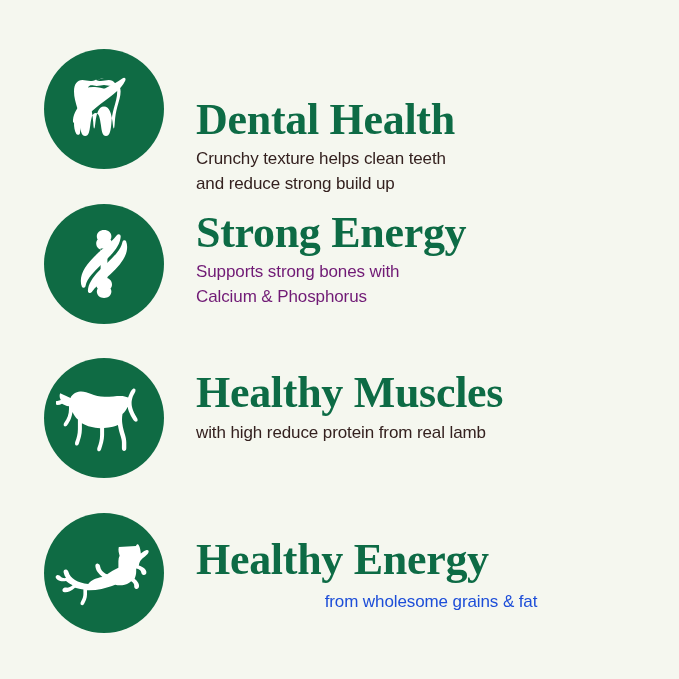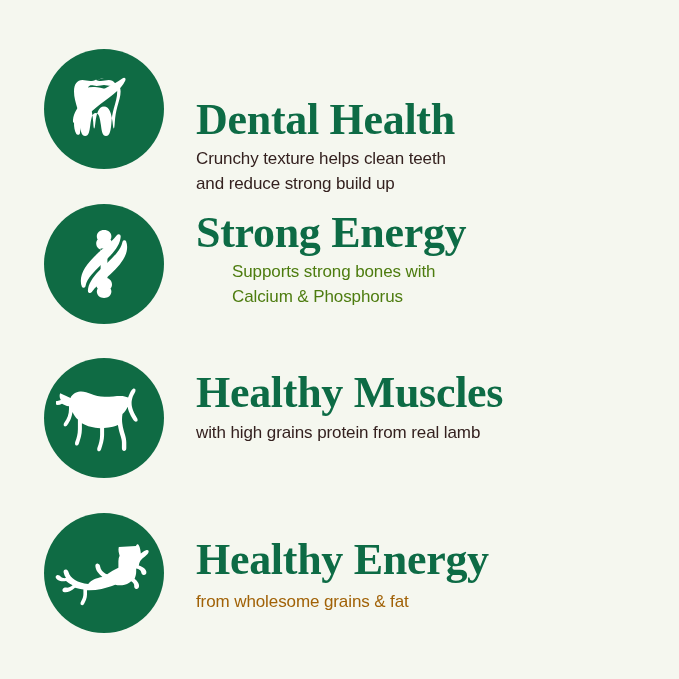--- a/index.html
+++ b/index.html
@@ -117,54 +117,54 @@
           <path d="M44 10.0c-4.0 0-7.2 2.6-7.2 6.4 0 1.2 0.3 2.2 0.9 3.2-0.9 1.0-1.5 2.4-1.5 4.0 0 3.8 3.2 6.6 7.0 6.6l0 0c0.3 0 0.6 0 0.9-0.1 0.3 0.1 0.6 0.1 0.9 0.1 3.8 0 7.0-2.8 7.0-6.6 0-1.6-0.6-3.0-1.5-4.0 0.6-1.0 0.9-2.0 0.9-3.2 0-3.8-3.2-6.4-7.2-6.4zM40.6 28.6h6.8v30.8h-6.8z"></path>
           <path d="M44 78.0c-4.0 0-7.2-2.6-7.2-6.4 0-1.2 0.3-2.2 0.9-3.2-0.9-1.0-1.5-2.4-1.5-4.0 0-3.8 3.2-6.6 7.0-6.6 0.3 0 0.6 0 0.9 0.1 0.3-0.1 0.6-0.1 0.9-0.1 3.8 0 7.0 2.8 7.0 6.6 0 1.6-0.6 3.0-1.5 4.0 0.6 1.0 0.9 2.0 0.9 3.2 0 3.8-3.2 6.4-7.2 6.4z"></path>
 
           <path d="M66.0 21.0c2.2 5.4 1.2 12.0-2.8 18.6-4.0 6.6-10.6 13.0-17.6 19.0-5.4 4.6-10.6 9.0-13.8 13.4-1.4 1.9-4.0 1.0-3.9-1.4 0.3-6.2 4.4-12.6 10.2-18.8 5.8-6.2 13.2-12.4 18.4-18.6 3.1-3.7 5.2-7.4 5.8-10.8 0.4-2.3 2.8-2.6 3.7-1.4z"></path>
           <path d="M22.0 67.0c-2.3-5.5-1.2-12.2 2.9-18.9 4.1-6.7 10.8-13.2 17.9-19.3 5.5-4.7 10.8-9.1 14.0-13.6 1.4-1.9 4.1-1.0 3.9 1.5-0.4 6.3-4.6 12.8-10.5 19.1-5.9 6.3-13.4 12.6-18.7 18.9-3.1 3.7-5.3 7.5-5.9 11.0-0.4 2.3-2.8 2.5-3.6 1.3z"></path>
         </g>
       </svg>
     </div>
     <div class="benefit-text">
       <div class="benefit-title" style="color: rgb(13, 107, 69);">Strong Energy</div>
-      <div class="benefit-sub" style="color: #4d7c0f; margin-left: 36px;">
+      <div class="benefit-sub" style="color: #701a75;">
         <span>Supports strong bones with</span>
         <span>Calcium &amp; Phosphorus</span>
       </div>
     </div>
   </div>
 
   <div class="benefit-row row-3">
     <div class="icon-badge" style="background: rgb(15, 107, 68);">
       <svg width="96" height="80" viewBox="0 0 96 80">
         <g fill="#ffffff">
 
           <path d="M14.5 20.0c1.6-3.6 5.2-6.0 9.6-6.4 3.6-0.3 7.4 0.9 10.4 2.2 4.6 2.0 9.0 3.0 14.0 3.0 6.6 0 11.4-0.8 16.0-0.8 3.0 0 5.6 0.5 7.6 1.6 1.0-3.0 2.2-5.6 3.6-7.6 1.0-1.5 2.6-2.0 3.4-1.0 0.8 1.0 0.4 2.6-0.6 4.2-1.4 2.2-2.4 4.8-2.8 7.8-0.4 3.2 0.2 6.4 1.4 9.4 1.2 3.0 2.8 5.6 4.0 7.8 0.9 1.6 0.5 3.2-0.8 3.4-1.2 0.2-2.4-0.8-3.4-2.4-1.4-2.2-2.8-4.8-4.0-7.8-0.6-1.4-1.0-3.0-1.2-4.6-1.2 2.8-3.0 5.2-5.2 7.2-0.6 3.2-0.6 6.4-0.2 9.6 0.5 4.0 1.6 7.8 2.6 11.0 0.8 2.6 1.4 5.4 1.4 8.0l0 5.6c0 1.8-1.0 2.8-2.2 2.8-1.2 0-2.2-1.0-2.2-2.8l0-5.6c0-2.0-0.5-4.2-1.2-6.4-1.0-3.2-2.2-7.0-2.8-11.2-1.6 0.7-3.3 1.3-5.0 1.7-2.8 0.7-5.8 1.1-8.8 1.3l0 7.0c0 2.6-0.4 5.2-1.0 7.6-0.6 2.4-1.4 4.6-2.0 6.6-0.6 1.8-1.8 2.4-2.8 2.0-1.0-0.4-1.4-1.8-0.8-3.6 0.6-1.8 1.4-3.8 1.8-5.8 0.5-2.2 0.8-4.4 0.8-6.8l0-6.8c-3.2-0.2-6.4-0.6-9.4-1.4-3.2-0.8-6.2-2.0-8.8-3.6l0 6.0c0 2.6-0.4 5.2-1.0 7.6-0.6 2.4-1.4 4.6-2.0 6.6-0.6 1.8-1.8 2.4-2.8 2.0-1.0-0.4-1.4-1.8-0.8-3.6 0.6-1.8 1.4-3.8 1.8-5.8 0.5-2.2 0.8-4.4 0.8-6.8l0-9.6c-2.4-2.2-4.2-4.8-5.4-7.6-0.3 2.2-0.8 4.4-1.6 6.4-1.0 2.6-2.4 4.8-3.6 6.6-1.0 1.5-2.4 1.8-3.2 1.0-0.8-0.8-0.5-2.2 0.5-3.7 1.2-1.8 2.4-3.8 3.2-6.0 0.8-2.2 1.2-4.6 1.2-7.2l0-2.8c-2.8-0.5-5.2-1.4-7.0-2.6-1.4 0.8-3.0 1.2-4.6 1.2-1.4 0-2.4-0.8-2.4-2.0 0-1.2 1.0-2.0 2.4-2.0 1.2 0 2.4-0.3 3.4-0.8-0.8-1.2-1.2-2.6-1.2-4.0 0-1.0 0.2-2.0 0.6-2.8z"></path>
         </g>
       </svg>
     </div>
     <div class="benefit-text">
       <div class="benefit-title" style="color: rgb(13, 107, 69);">Healthy Muscles</div>
       <div class="benefit-sub" style="color: rgb(52, 33, 31);">
-        <span>with high grains protein from real lamb</span>
+        <span>with high reduce protein from real lamb</span>
       </div>
     </div>
   </div>
 
   <div class="benefit-row row-4">
     <div class="icon-badge" style="background: rgb(15, 107, 68);">
       <svg width="104" height="72" viewBox="0 0 104 72">
         <g fill="#ffffff">
 
           <path d="M84.0 9.0c0.6-1.8 2.0-2.2 2.8-0.8 1.2 2.2 1.8 5.2 2.0 8.4 1.8-1.6 3.6-2.8 5.2-3.4 1.8-0.7 3.0 0.2 2.6 1.8-0.4 1.6-1.8 3.0-3.6 4.4-1.8 1.4-3.6 2.8-4.6 4.4-0.9 1.4-1.4 3.0-1.6 4.6 2.2 0.6 4.0 1.6 5.4 2.8 1.4 1.2 2.2 2.6 2.2 4.0 0 1.8-1.2 3.0-2.8 2.8-1.4-0.2-2.2-1.4-2.4-2.8-0.1-0.8-0.6-1.6-1.4-2.2-0.9-0.7-2.2-1.2-3.6-1.4l0 3.0c0 2.6-0.6 5.0-1.6 7.2 1.4 1.0 2.6 2.2 3.4 3.6 0.8 1.4 1.2 2.8 1.0 4.2-0.2 1.8-1.6 2.8-3.0 2.4-1.4-0.4-2.0-1.8-1.8-3.2 0.1-0.8-0.1-1.6-0.6-2.4-0.5-0.8-1.4-1.6-2.4-2.2-2.4 2.2-5.6 3.6-9.0 4.0-2.4 0.3-4.8 0.1-7.0-0.4-4.2 1.6-8.8 3.2-13.6 4.2-4.8 1.0-9.8 1.4-14.6 1.2l0 4.2c0 2.0-0.4 3.8-1.0 5.4-0.6 1.6-1.4 3.0-2.0 4.2-0.8 1.4-2.2 1.6-3.0 0.8-0.8-0.8-0.6-2.2 0.2-3.6 0.6-1.0 1.2-2.2 1.6-3.4 0.4-1.2 0.6-2.4 0.6-3.8l0-4.4c-3.0-0.4-5.8-1.0-8.4-1.8-1.6 1.4-3.4 2.6-5.2 3.4-1.8 0.8-3.6 1.2-5.2 1.0-1.8-0.2-2.6-1.6-2.0-3.0 0.6-1.4 2.2-1.8 3.8-1.6 1.0 0.1 2.2-0.1 3.4-0.6 1.0-0.4 2.0-1.0 2.8-1.8-2.6-1.2-4.8-2.6-6.6-4.2-2.0 0.4-4.0 0.4-5.8 0-1.8-0.4-3.2-1.2-4.0-2.4-1.0-1.5-0.6-3.0 0.8-3.4 1.4-0.4 2.8 0.4 3.8 1.6 0.5 0.6 1.4 1.0 2.4 1.2 0.8 0.2 1.8 0.2 2.8 0.1-1.2-1.8-2.0-3.8-2.4-5.8-0.3-1.8 0.8-3.0 2.4-2.8 1.4 0.2 2.2 1.4 2.6 2.8 0.8 3.0 3.0 5.6 6.4 7.6 3.4 2.0 8.0 3.4 13.2 4.0 1.6-1.8 3.6-3.4 6.0-4.6 2.4-1.2 5.2-2.0 8.2-2.4-2.0-1.4-3.6-3.0-4.8-4.8-1.2-1.8-2.0-3.8-2.2-5.8-0.2-1.8 1.0-3.0 2.6-2.6 1.4 0.3 2.0 1.6 2.2 3.0 0.2 1.4 0.8 2.8 1.8 4.0 1.2 1.5 3.0 2.8 5.2 3.6 3.4-2.6 7.2-4.8 11.2-6.6l0-6.6c0-2.0 0.4-3.8 1.2-5.4-0.4-1.4-0.8-2.8-1.0-4.2-0.2-1.6-0.2-3.2 0.2-4.6z"></path>
         </g>
       </svg>
     </div>
     <div class="benefit-text">
       <div class="benefit-title" style="color: rgb(13, 107, 69);">Healthy Energy</div>
-      <div class="benefit-sub" style="color: #a16207;">
+      <div class="benefit-sub" style="color: #1d4ed8; text-align: center;">
         <span>from wholesome grains &amp; fat</span>
       </div>
     </div>
   </div>
 
 </div>
 
 </body></html>

